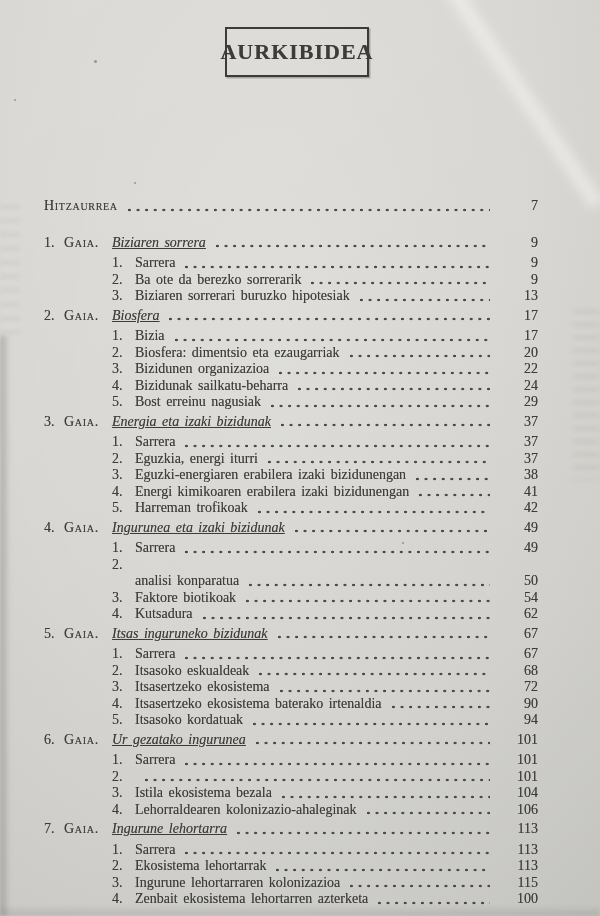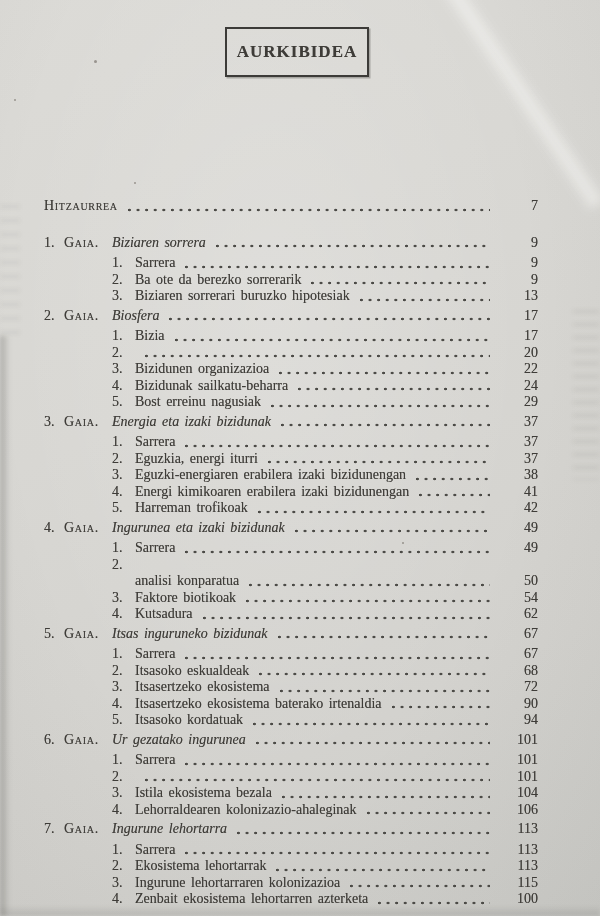--- a/index.html
+++ b/index.html
@@ -36,29 +36,29 @@
     filter: blur(2px); pointer-events:none; }
   .speck { position:absolute; width:3px; height:3px; border-radius:50%;
     background: rgba(70,62,55,0.45); pointer-events:none; }
 
   
   .title-box {
     position: absolute; top: 27px; left: 225px; width: 140px; height: 46px;
     border: 2px solid #3c3b38; box-shadow: 1.5px 1.5px 0 rgba(70,68,62,0.35);
     display: flex; align-items: center; justify-content: center;
   }
-  .title-box span { font-weight: bold; font-size: 17px; letter-spacing: 1px; }
+  .title-box span { font-weight: bold; font-size: 22px; letter-spacing: 1px; }
 
   
   .toc { position: absolute; top: 198px; left: 44px; width: 494px; font-size: 14px; }
   .row { display: flex; align-items: baseline; line-height: 16.5px; white-space: nowrap; }
   .sc { font-variant: small-caps; letter-spacing: 0.7px; }
   .chnum { flex: 0 0 20px; }
   .chlabel { flex: 0 0 48px; }
-  .chtitle { font-style: italic; word-spacing: 0.14em; }
+  .chtitle { font-style: italic; word-spacing: 0.14em; text-decoration: underline; }
   .inum { flex: 0 0 23px; }
   .itext { word-spacing: 0.14em; }
   .dots { flex: 1 1 auto; min-width: 14px; align-self: flex-end; height: 4px;
     margin: 0 8px 3px 10px;
     background-image: radial-gradient(circle at 1.5px 2px, #4c4b47 1.15px, rgba(0,0,0,0) 1.6px);
     background-size: 8.6px 4px; background-repeat: repeat-x; }
   .pg { flex: 0 0 40px; text-align: right; }
   .chapter { margin-top: 3px; }
   .chapter:first-child { margin-top: 20px; }
   .items { margin-top: 4px; margin-left: 68px; }
@@ -133,20 +133,21 @@
     <div class="items">
   <div class="row item">
     <span class="inum">1.</span>
     <span class="itext">Bizia</span>
     <span class="dots"></span>
     <span class="pg">17</span>
   </div>
 
   <div class="row item">
     <span class="inum">2.</span>
+    <span class="itext">Biosfera: dimentsio eta ezaugarriak</span>
     <span class="dots"></span>
     <span class="pg">20</span>
   </div>
 
   <div class="row item">
     <span class="inum">3.</span>
     <span class="itext">Bizidunen organizazioa</span>
     <span class="dots"></span>
     <span class="pg">22</span>
   </div>

